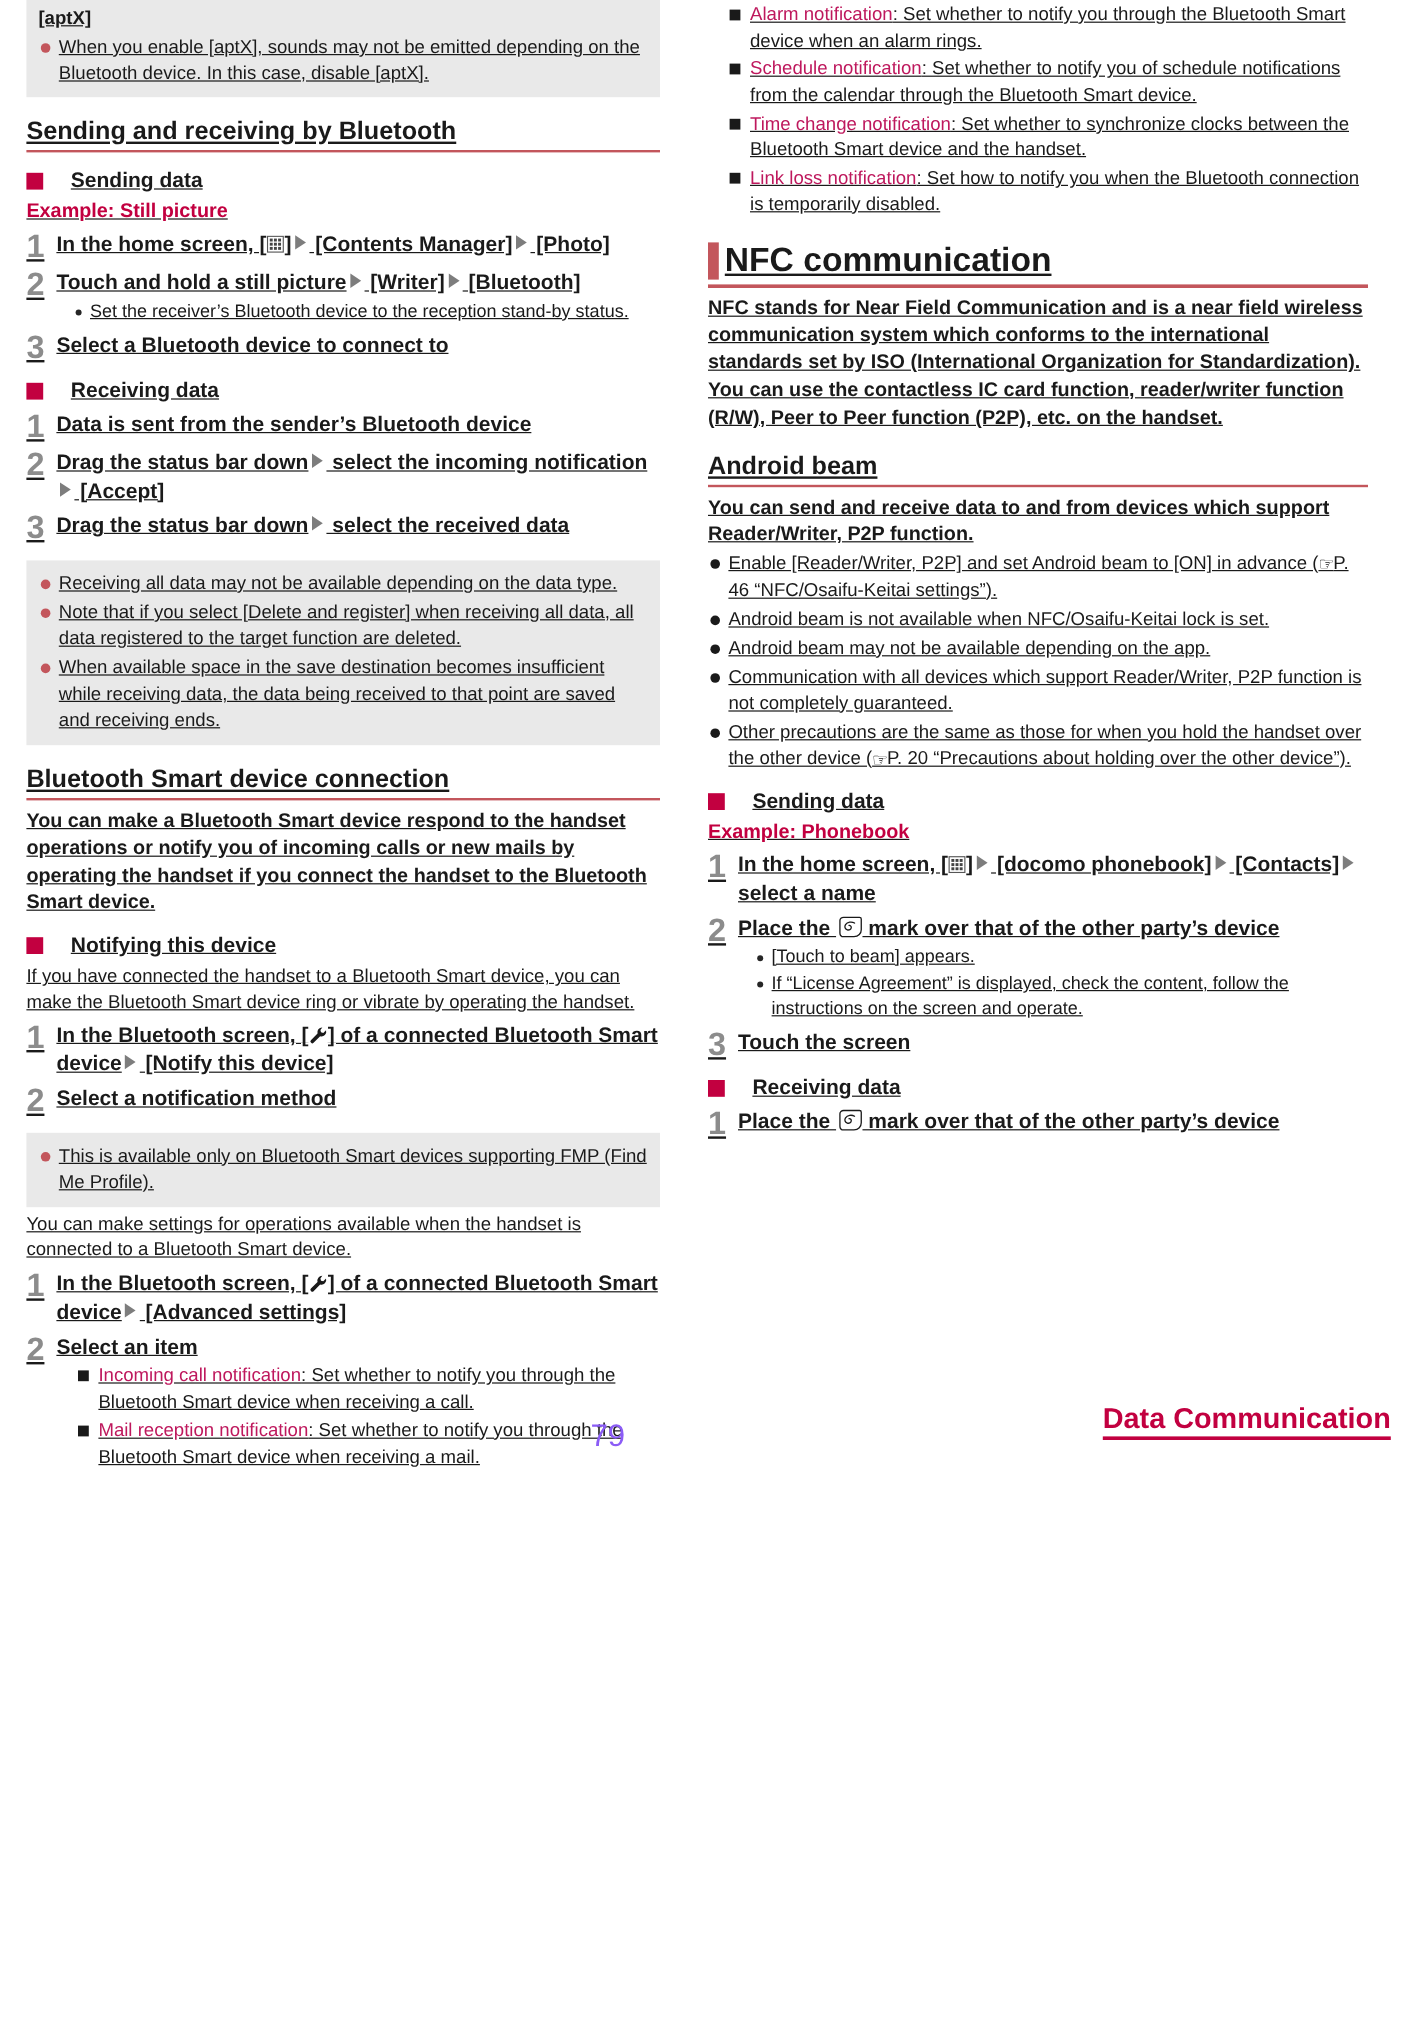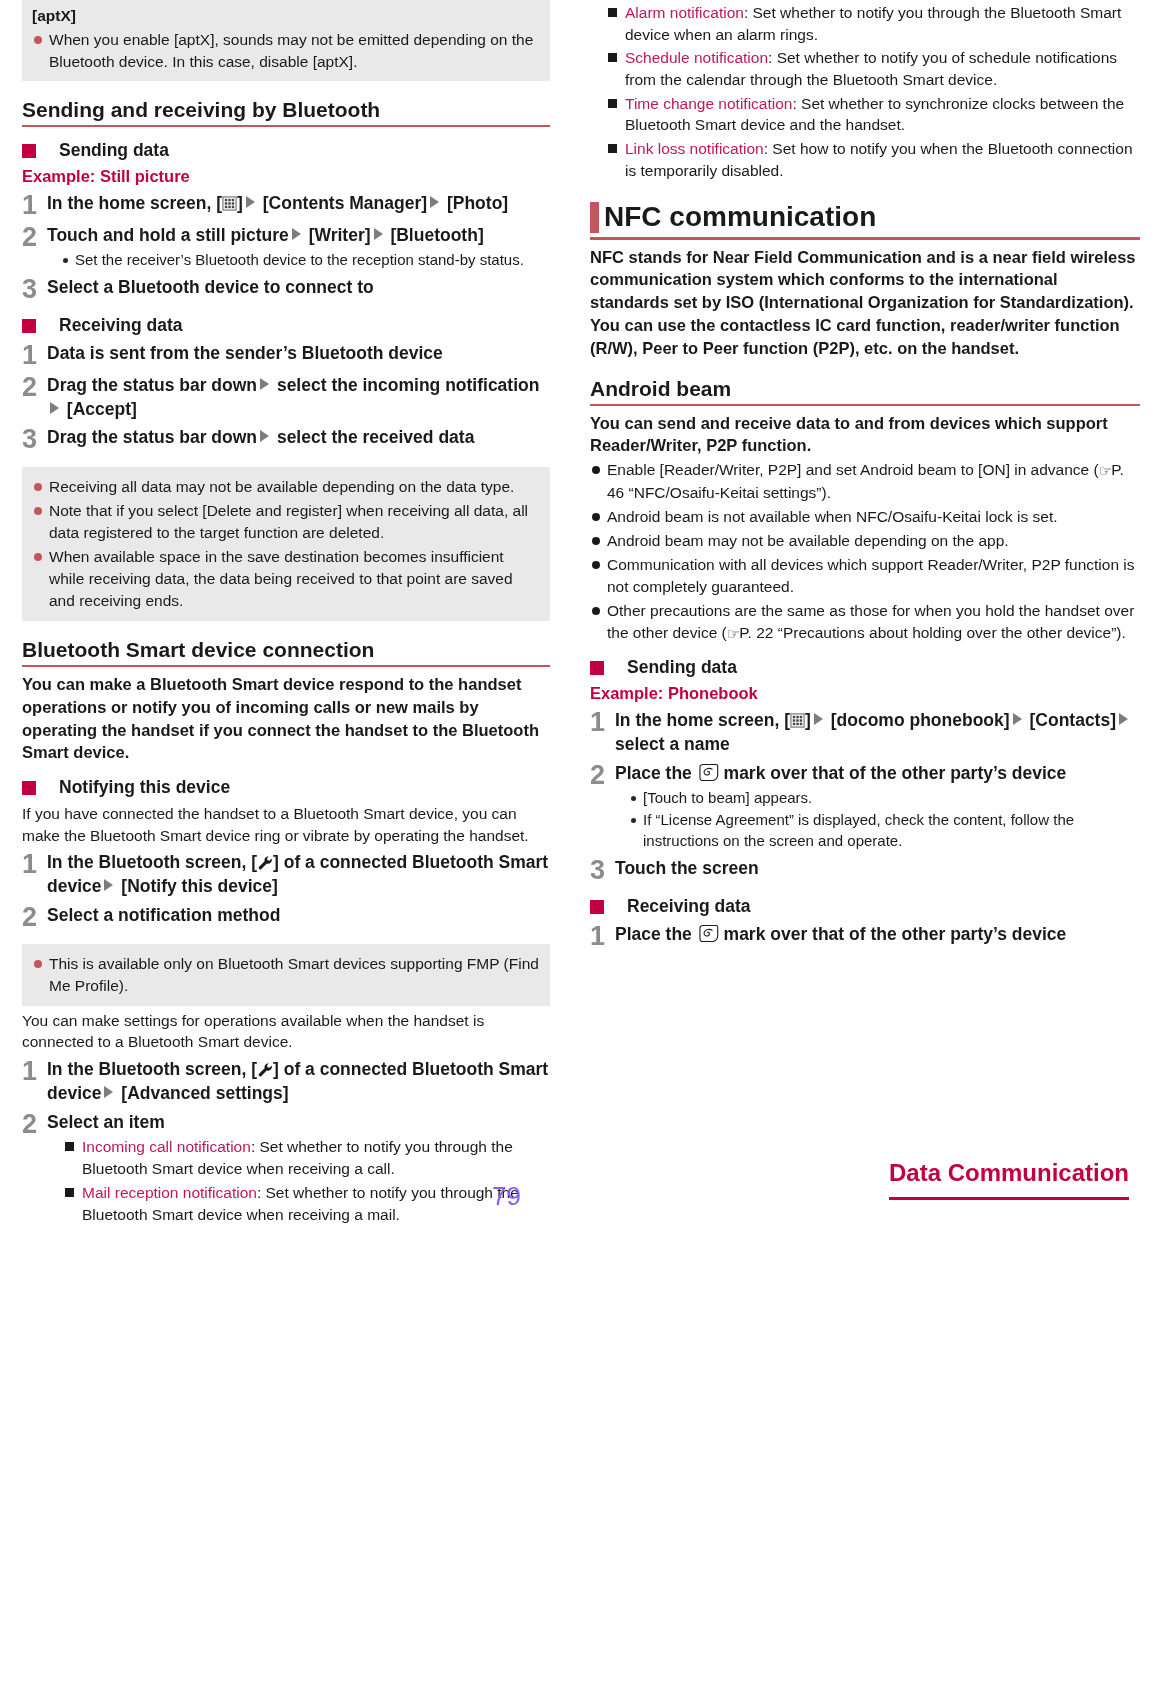--- a/index.html
+++ b/index.html
@@ -5,21 +5,21 @@
   html, body { margin:0; padding:0; }
   body {
     width:1169px; height:1683px;
     background:#ffffff;
     font-family:"Liberation Sans", sans-serif;
     color:#1a1a1a;
     position:relative;
     overflow:hidden;
     -webkit-font-smoothing:antialiased;
   }
-  .page { position:relative; width:1169px; height:1218px; box-sizing:border-box; }
+  .page { position:relative; width:1169px; height:1218px; box-sizing:border-box;text-decoration:underline; }
 
   .cols { display:flex; gap:40px; padding:0 22px; box-sizing:border-box; }
   .col { width:528px; flex:0 0 528px; }
   .col.right { width:550px; flex:0 0 550px; }
 
   
   .notebox { background:#e9e9e9; padding:6px 10px 8px 10px; margin:0 0 0 0; }
   .notebox.tight { padding:7px 10px 9px 10px; }
   .note-title { font-weight:bold; font-size:15.5px; line-height:1.35; margin:0 0 1px 0; }
   .note-li { position:relative; padding-left:17px; font-size:15.5px; line-height:1.42; margin:2px 0 0 0; }
@@ -85,22 +85,22 @@
   .ico-nfc { width:22px; height:19px; vertical-align:-3px; }
   .ico-ref { font-size:15px; vertical-align:-1px; letter-spacing:-1px; }
   .arrow { display:inline-block; width:0; height:0; vertical-align:1px;
            border-left:9px solid #7d7d7d; border-top:6px solid transparent;
            border-bottom:6px solid transparent; margin:0 3px; }
 
   
   .footer { position:absolute; left:0; bottom:0; width:1169px; height:70px; }
   .pageno { position:absolute; left:492px; bottom:6px; font-size:26px; color:#8b5cf6; }
   .chapter {
-    position:absolute; right:40px; bottom:18px; color:#c20040; font-weight:bold;
-    font-size:24px; padding-bottom:10px; border-bottom:3px solid #c20040;
+    position:absolute; right:10px; bottom:18px; color:#c20040; font-weight:bold;
+    font-size:24px; padding-bottom:0; border-bottom:3px solid #c20040;
   }
 </style>
 </head>
 <body>
 
 <div class="page">
   <div class="cols">
 
     <div class="col left">
 
@@ -242,21 +242,21 @@
       <p class="lead">NFC stands for Near Field Communication and is a near field wireless communication system which conforms to the international standards set by ISO (International Organization for Standardization). You can use the contactless IC card function, reader/writer function (R/W), Peer to Peer function (P2P), etc. on the handset.</p>
 
       <h2 class="sec-h2">Android beam</h2>
       <p class="lead">You can send and receive data to and from devices which support Reader/Writer, P2P function.</p>
 
       <div>
         <div class="bdot"><span>Enable [Reader/Writer, P2P] and set Android beam to [ON] in advance (</span><span class="ico-ref">☞</span><span>P. 46 “NFC/Osaifu-Keitai settings”).</span></div>
         <div class="bdot">Android beam is not available when NFC/Osaifu-Keitai lock is set.</div>
         <div class="bdot">Android beam may not be available depending on the app.</div>
         <div class="bdot">Communication with all devices which support Reader/Writer, P2P function is not completely guaranteed.</div>
-        <div class="bdot"><span>Other precautions are the same as those for when you hold the handset over the other device (</span><span class="ico-ref">☞</span><span>P. 22 “Precautions about holding over the other device”).</span></div>
+        <div class="bdot"><span>Other precautions are the same as those for when you hold the handset over the other device (</span><span class="ico-ref">☞</span><span>P. 20 “Precautions about holding over the other device”).</span></div>
       </div>
 
       <h3 class="sec-h3">
         <span class="sq-mark"></span>
         <span>Sending data</span>
       </h3>
       <div class="example-label">Example: Phonebook</div>
 
       <div class="step">
         <div class="step-num">1</div>

